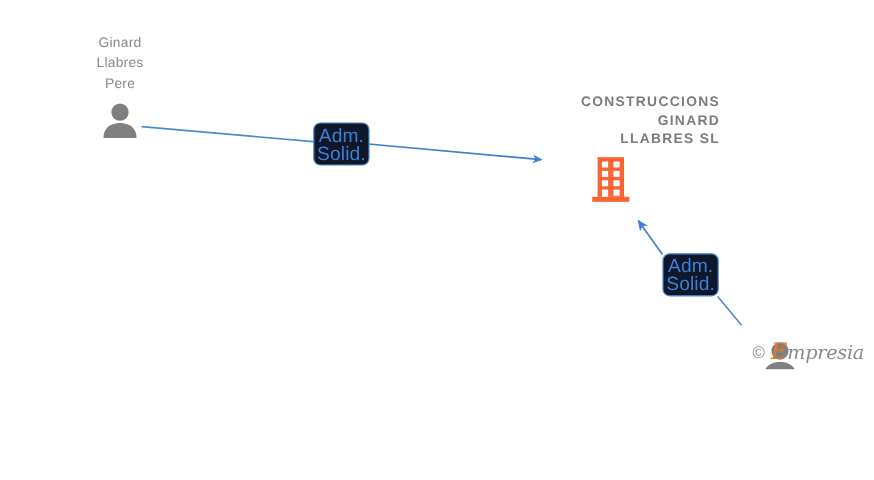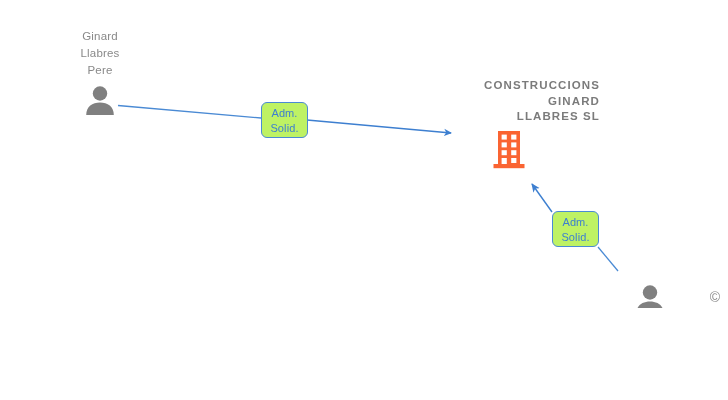--- a/index.html
+++ b/index.html
@@ -57,23 +57,23 @@
     display: block;
     margin: 4px auto 0 auto;
   }
 
   
   .edge-chip {
     position: absolute;
     box-sizing: border-box;
     border: 1.3px solid #4a8ad4;
     border-radius: 6px;
-    background: #bef264;
+    background: #0f172a;
     color: #3d7fd0;
-    font-size: 11px;
+    font-size: 16px;
     line-height: 15px;
     text-align: center;
     padding: 3px 0 0 0;
     white-space: pre-line;
     letter-spacing: 0.1px;
   }
 
   
   #watermark {
     position: absolute;
@@ -166,15 +166,16 @@
   </div>
 
   <div class="edge-chip" style="left:261px; top:102px; width:47px; height:36px;">Adm.
 Solid.</div>
 
   <div class="edge-chip" style="left:552px; top:211px; width:47px; height:36px;">Adm.
 Solid.</div>
 
   <div id="watermark">
     <span class="wm-c">©</span>
+    <span class="wm-name"><span class="wm-e">E</span><span>mpresia</span></span>
   </div>
 
 </div>
 
 </body></html>

